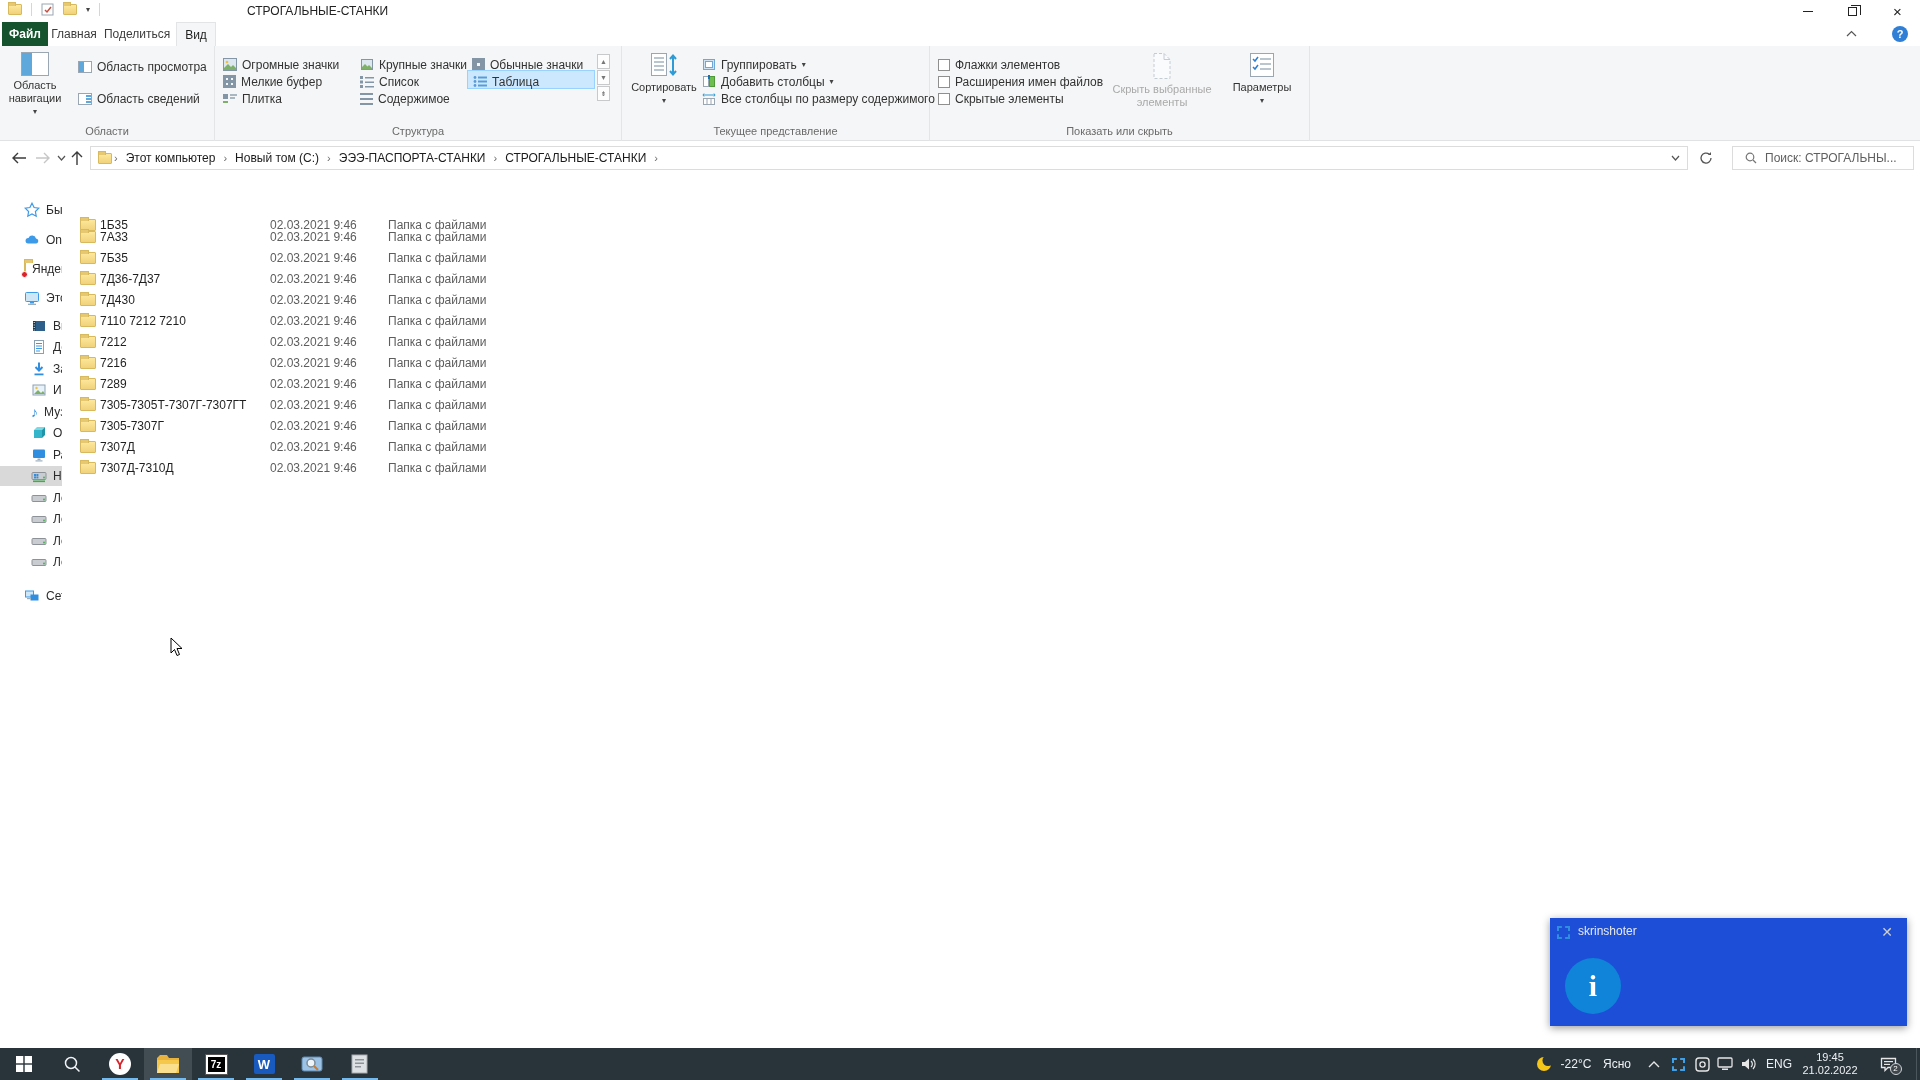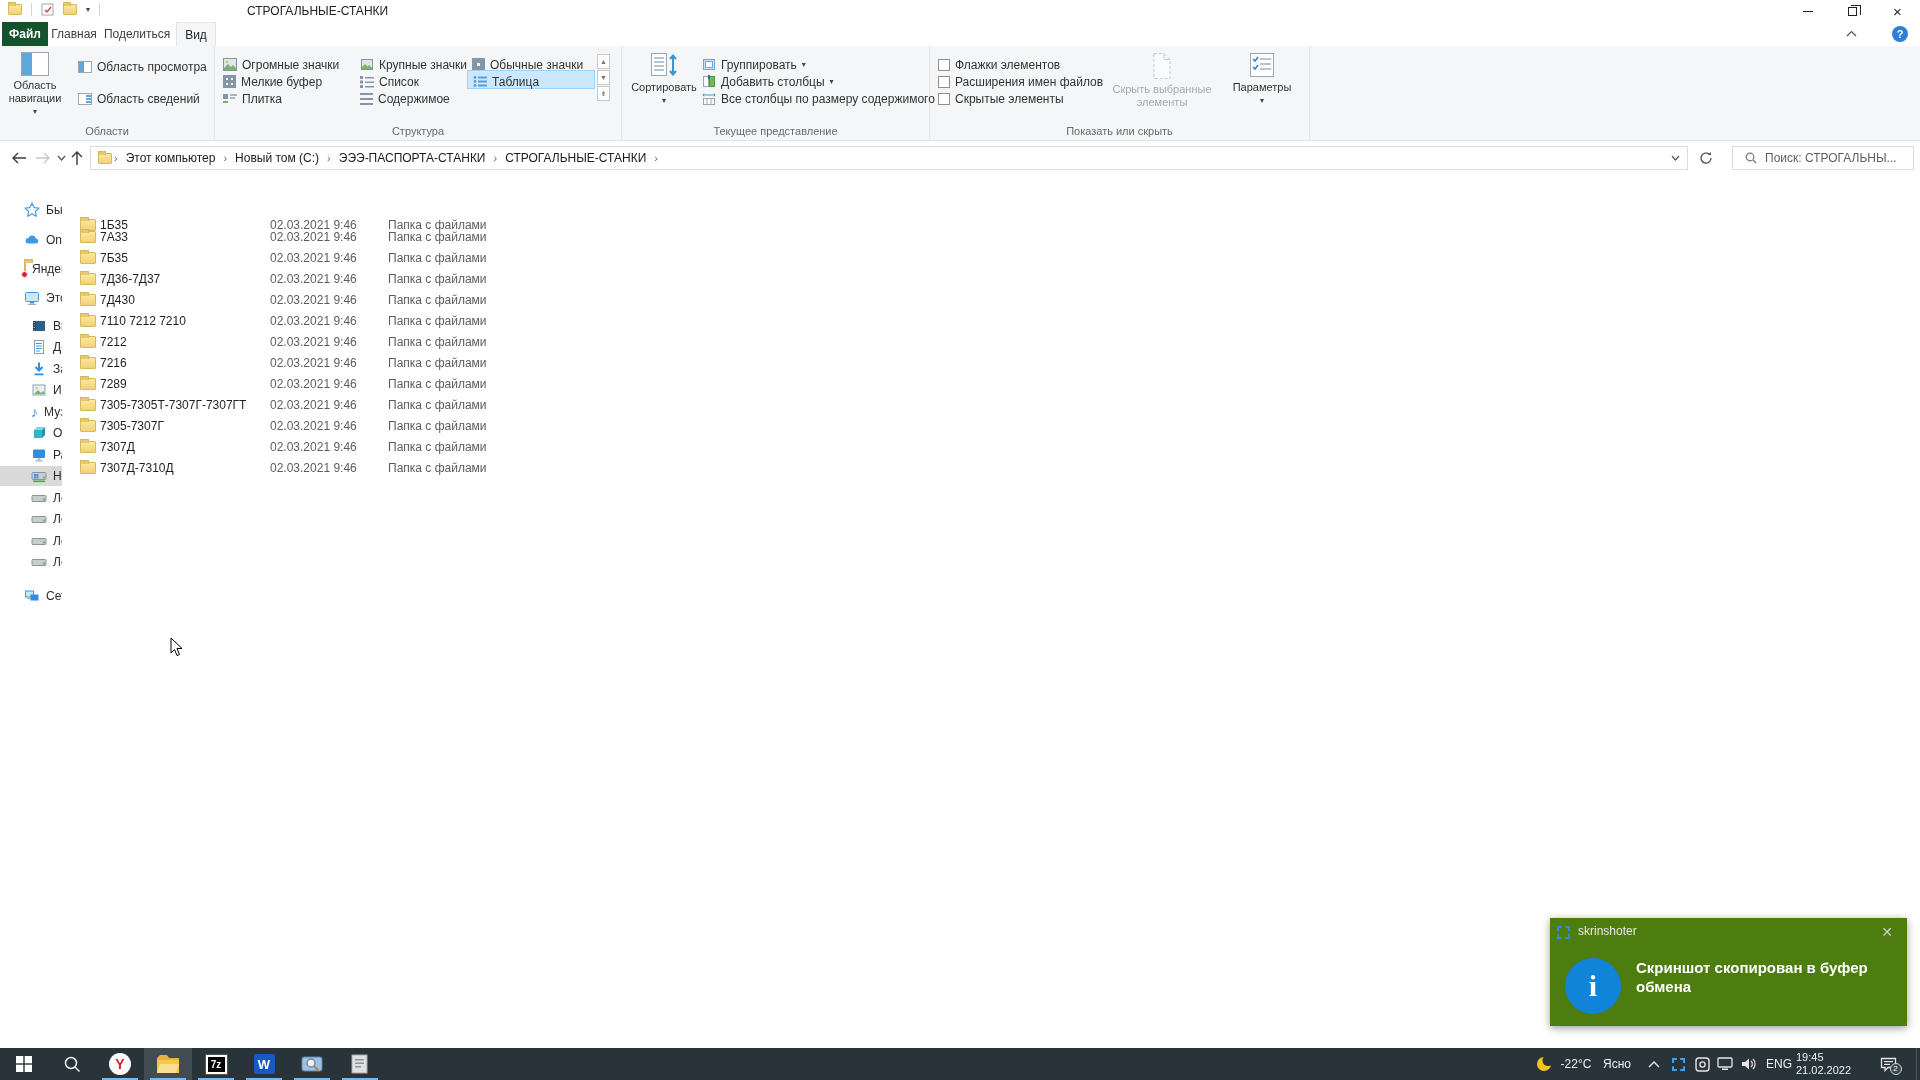--- a/index.html
+++ b/index.html
@@ -86,36 +86,36 @@
   .fold{position:relative;width:16px;height:12px;background:linear-gradient(#fde89c,#f1d27a);border:1px solid #d8b95e;border-radius:1px}
   .fold::before{content:"";position:absolute;top:-3px;left:-1px;width:7px;height:3px;background:#e6c872;border:1px solid #d8b95e;border-bottom:none}
 
   
   #status{position:absolute;left:0;top:1065px;width:1920px;height:18px;background:#fde047;border-top:1px solid #ececec}
   #status-count{position:absolute;left:10px;top:2px;color:#333}
   .vtoggle{position:absolute;top:1px;width:22px;height:16px;display:flex;align-items:center;justify-content:center}
   .vtsel{background:#cce8ff;border:1px solid #90c8f0}
 
   
-  #toast{position:absolute;left:1550px;top:918px;width:357px;height:108px;background:#4d7c0f;box-shadow:0 2px 8px rgba(0,0,0,.4)}
+  #toast{position:absolute;left:1550px;top:918px;width:357px;height:108px;background:#1d4ed8;box-shadow:0 2px 8px rgba(0,0,0,.4)}
   #toast-app{position:absolute;left:28px;top:6px;color:#e8e8e8;font-size:12px}
   #toast-dash{position:absolute;left:7px;top:8px;width:13px;height:13px;border:2px dashed #2f8ee0}
   #toast-close{position:absolute;right:14px;top:6px;color:#cfcfcf;font-size:14px}
   #toast-circle{position:absolute;left:15px;top:40px;width:56px;height:56px;border-radius:50%;background:#0f84d8;color:#fff;
     display:flex;align-items:center;justify-content:center;font-size:30px;font-weight:bold;font-family:"Liberation Serif",serif}
   #toast-msg{position:absolute;left:86px;top:40px;width:240px;color:#fff;font-size:15px;font-weight:bold;line-height:19px}
 
   
   #taskbar{position:absolute;left:0;top:1048px;width:1920px;height:32px;background:#28333a}
   .tcell{position:absolute;top:0;width:48px;height:32px;display:flex;align-items:center;justify-content:center}
   .tactive{background:#414c53}
   .trun::after{content:"";position:absolute;left:6px;right:6px;bottom:0;height:2px;background:#76b9ed}
   .tray{position:absolute;top:0;height:32px;display:flex;align-items:center;justify-content:center;color:#e9edf0}
   .traytxt{font-size:12px;color:#eef1f3}
-  #clock{position:absolute;left:1796px;top:3px;width:68px;text-align:left;color:#eef1f3;font-size:11px;line-height:13px}
+  #clock{position:absolute;left:1796px;top:3px;width:68px;text-align:center;color:#eef1f3;font-size:11px;line-height:13px}
   #badge{position:absolute;right:-5px;bottom:-3px;width:12px;height:12px;border-radius:50%;background:#3f464c;border:1px solid #cfd4d8;
     color:#fff;font-size:8px;display:flex;align-items:center;justify-content:center}
   #ybadge{width:22px;height:22px;border-radius:50%;background:#fff;color:#d8232a;font-weight:bold;font-size:14px;display:flex;align-items:center;justify-content:center}
   .z7{width:21px;height:19px;background:#000;border:2px solid #fff;outline:1px solid #555;color:#fff;font-weight:bold;font-size:10px;display:flex;align-items:center;justify-content:center}
   .wword{width:21px;height:20px;background:#185abd;border-radius:2px;color:#fff;font-weight:bold;font-size:13px;display:flex;align-items:center;justify-content:center}
 </style>
 </head>
 <body>
 
 <div id="titlebar">
@@ -651,21 +651,20 @@
         </g>
       </svg>
   </div>
 </div>
 
 <div id="toast">
   <span id="toast-dash"></span>
   <span id="toast-app">skrinshoter</span>
   <span id="toast-close">✕</span>
   <div id="toast-circle">i</div>
-  <div id="toast-msg">Скриншот скопирован в буфер обмена</div>
 </div>
 
 <div id="taskbar">
   <div class="tcell" style="left:0">
     <svg width="16" height="16">
         <g fill="#fff">
           <rect x="0" y="0" width="7.3" height="7.3"></rect>
           <rect x="8.7" y="0" width="7.3" height="7.3"></rect>
           <rect x="0" y="8.7" width="7.3" height="7.3"></rect>
           <rect x="8.7" y="8.7" width="7.3" height="7.3"></rect>

